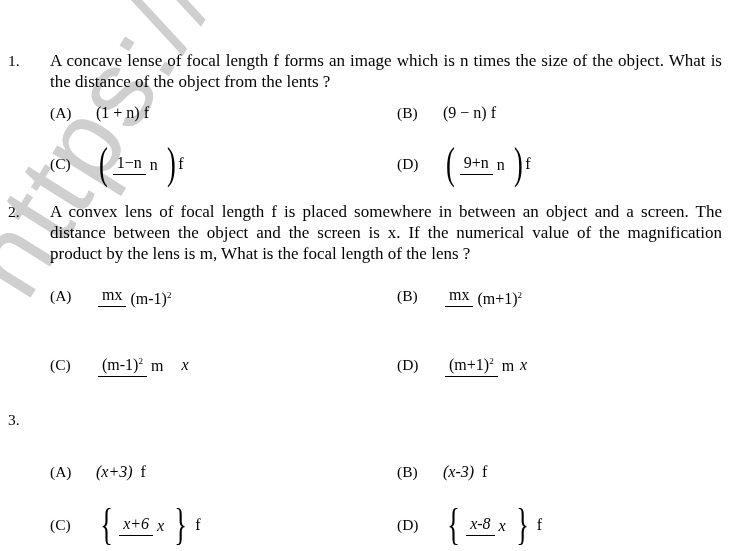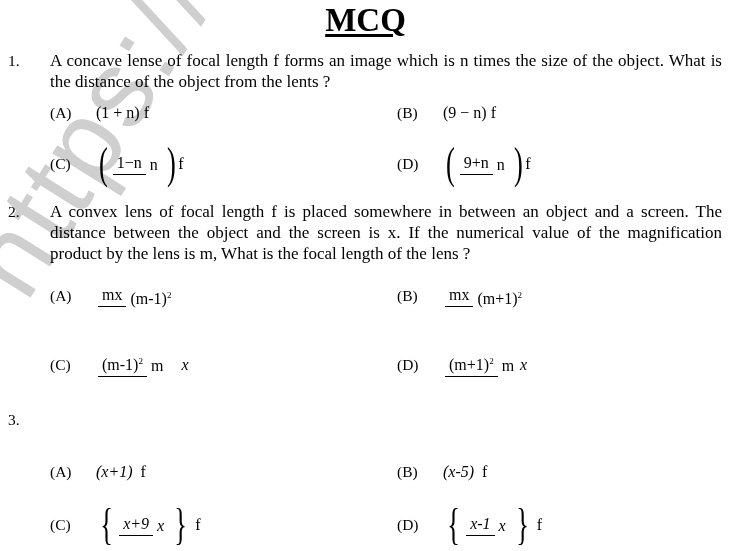--- a/index.html
+++ b/index.html
@@ -25,21 +25,20 @@
   .frac .den { padding: 2px 4px 0; line-height: 18px; }
   .it { font-style: italic; }
   sup { font-size: 9px; }
 </style>
 </head>
 <body>
 
 <div class="page">
   <div class="watermark">https://www.studies</div>
 
-  <div class="title"><span>MCQ</span></div>
 
   <div class="qnum" style="top:52px">1.</div>
   <div class="qtext" style="top:50px">A concave lense of focal length f forms an image which is n times the size of the object. What is the distance of the object from the lents ?</div>
 
   <div class="opt" style="left:50px; top:104px">
     <span class="lbl">(A)</span>
     <span class="expr"><span>(1 + n)</span>&nbsp;<span>f</span></span>
   </div>
   <div class="opt" style="left:397px; top:104px">
     <span class="lbl">(B)</span>
@@ -106,33 +105,33 @@
           <span class="den">m</span>
         </span>
         <span class="it">x</span>
       </span>
   </div>
 
   <div class="qnum" style="top:411px">3.</div>
 
   <div class="opt" style="left:50px; top:463px">
     <span class="lbl">(A)</span>
-    <span class="expr"><span class="it">(x+1)</span>&nbsp;&nbsp;<span>f</span></span>
+    <span class="expr"><span class="it">(x+3)</span>&nbsp;&nbsp;<span>f</span></span>
   </div>
   <div class="opt" style="left:397px; top:463px">
     <span class="lbl">(B)</span>
-    <span class="expr"><span class="it">(x-5)</span>&nbsp;&nbsp;<span>f</span></span>
+    <span class="expr"><span class="it">(x-3)</span>&nbsp;&nbsp;<span>f</span></span>
   </div>
   <div class="opt" style="left:50px; top:503px">
     <span class="lbl">(C)</span>
     <span class="expr"><span class="bigparen">{</span><span class="frac">
-          <span class="num it">x+9</span>
+          <span class="num it">x+6</span>
           <span class="den it">x</span>
         </span><span class="bigparen">}</span>&nbsp;<span>f</span></span>
   </div>
   <div class="opt" style="left:397px; top:503px">
     <span class="lbl">(D)</span>
     <span class="expr"><span class="bigparen">{</span><span class="frac">
-          <span class="num it">x-1</span>
+          <span class="num it">x-8</span>
           <span class="den it">x</span>
         </span><span class="bigparen">}</span>&nbsp;<span>f</span></span>
   </div>
 </div>
 
 </body></html>

